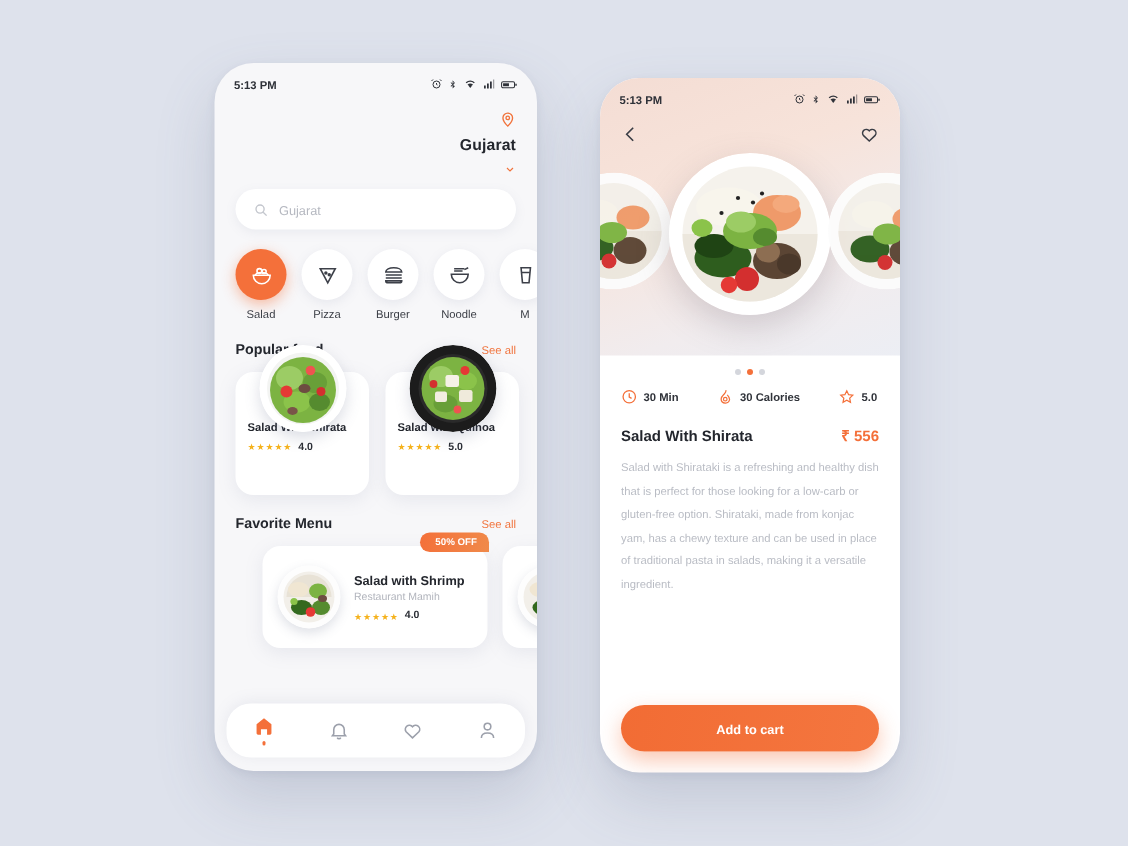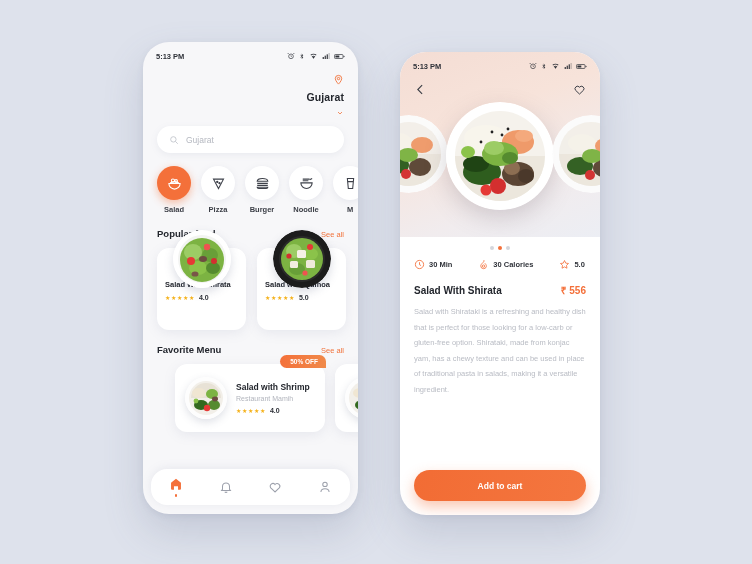--- a/index.html
+++ b/index.html
@@ -49,21 +49,21 @@
   .cats { display: flex; gap: 10px; padding: 13px 0 0 14px; overflow: hidden; }
   .cat { width: 34px; flex: 0 0 34px; text-align: center; }
   .cat-circle {
     width: 34px; height: 34px; border-radius: 50%;
     background: #fff; display: flex; align-items: center; justify-content: center;
     box-shadow: 0 2px 7px rgba(120,130,160,.13);
     color: #3d4049;
   }
   .cat.active .cat-circle { background: #f4703a; color: #fff;
     box-shadow: 0 3px 9px rgba(244,112,58,.45); }
-  .cat-label { margin-top: 5px; font-size: 7.5px; color: #3b3e46; font-weight: 700; }
+  .cat-label { margin-top: 5px; font-size: 7.5px; color: #3b3e46; font-weight: 400; }
 
   
   .sec-head {
     display: flex; align-items: baseline; justify-content: space-between;
     padding: 14px 14px 0 14px;
   }
   .sec-title { font-size: 9.5px; font-weight: 700; color: #23262d; }
   .sec-link { font-size: 7.5px; color: #f1733c; font-weight: 500; }
 
   

